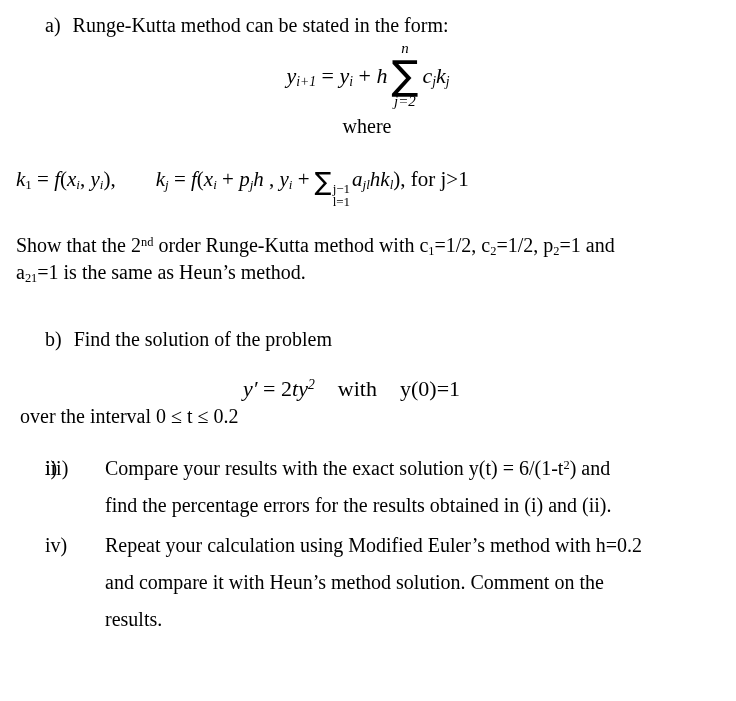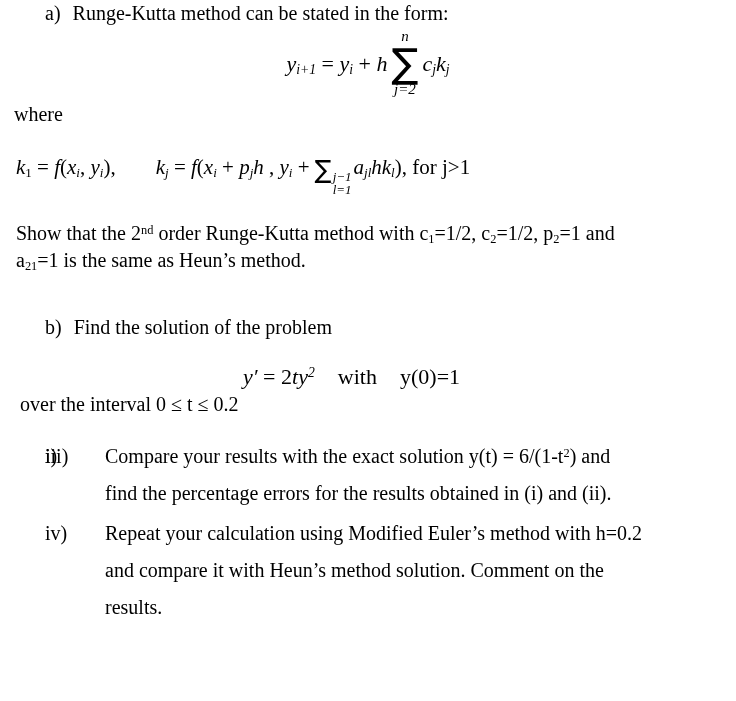--- a/index.html
+++ b/index.html
@@ -2,21 +2,21 @@
 <html><head>
 <meta charset="utf-8">
 <style>
   html,body{margin:0;padding:0;}
   body{
     width:736px;height:701px;overflow:hidden;
     background:#ffffff;color:#000000;
     font-family:"Liberation Serif","DejaVu Serif",serif;
     font-size:20px;line-height:27px;
   }
-  .page{position:relative;width:736px;height:701px;box-sizing:border-box;}
+  .page{position:relative;width:736px;height:701px;padding-top:12px;box-sizing:border-box;}
 
   .heading-line{padding-left:45px;}
   .list-marker-inline{margin-right:12px;}
 
   
   .seg{white-space:pre-wrap;}
   .it{font-style:italic;}
   .sub{font-size:0.62em;vertical-align:-0.22em;line-height:0;}
   .sup{font-size:0.62em;vertical-align:0.5em;line-height:0;text-align:right;}
   .gap{margin:0 1.05em;}
@@ -24,28 +24,28 @@
 
   
   .formula-display{
     display:flex;align-items:center;justify-content:center;
     font-size:22px;margin-top:2px;
   }
   .bigsum{display:flex;flex-direction:column;align-items:center;margin:0 4px;}
   .bigsum .lim{font-size:15px;font-style:italic;line-height:15px;}
   .sigma-big{font-size:40px;line-height:38px;font-family:"DejaVu Sans",sans-serif;}
 
-  .where-line{margin:4px 16px 0 14px;}
+  .where-line{margin:4px 16px 0 14px;text-align:center;}
 
   
   .k-formula{margin:26px 16px 0 16px;font-size:21px;white-space:nowrap;}
   .sigma-inline{font-size:25px;vertical-align:-4px;font-family:"DejaVu Sans",sans-serif;}
   .limstack{
     display:inline-flex;flex-direction:column;align-items:flex-start;
-    font-size:13px;font-style:italic;line-height:13px;vertical-align:-7px;margin-left:1px;margin-right:2px;
+    font-size:13px;line-height:13px;vertical-align:-7px;margin-left:1px;margin-right:2px;
   }
 
   .show-paragraph{margin:24px 0 0 16px;width:706px;}
 
   .part-b-heading{margin-top:40px;}
   .ode-formula{margin:22px 0 0 243px;font-size:22px;line-height:28px;}
   .interval-line{margin:0 0 0 20px;}
 
   .qlist{margin-top:20px;}
   .qitem{position:relative;padding-left:105px;padding-right:8px;line-height:37px;margin-bottom:3px;}

